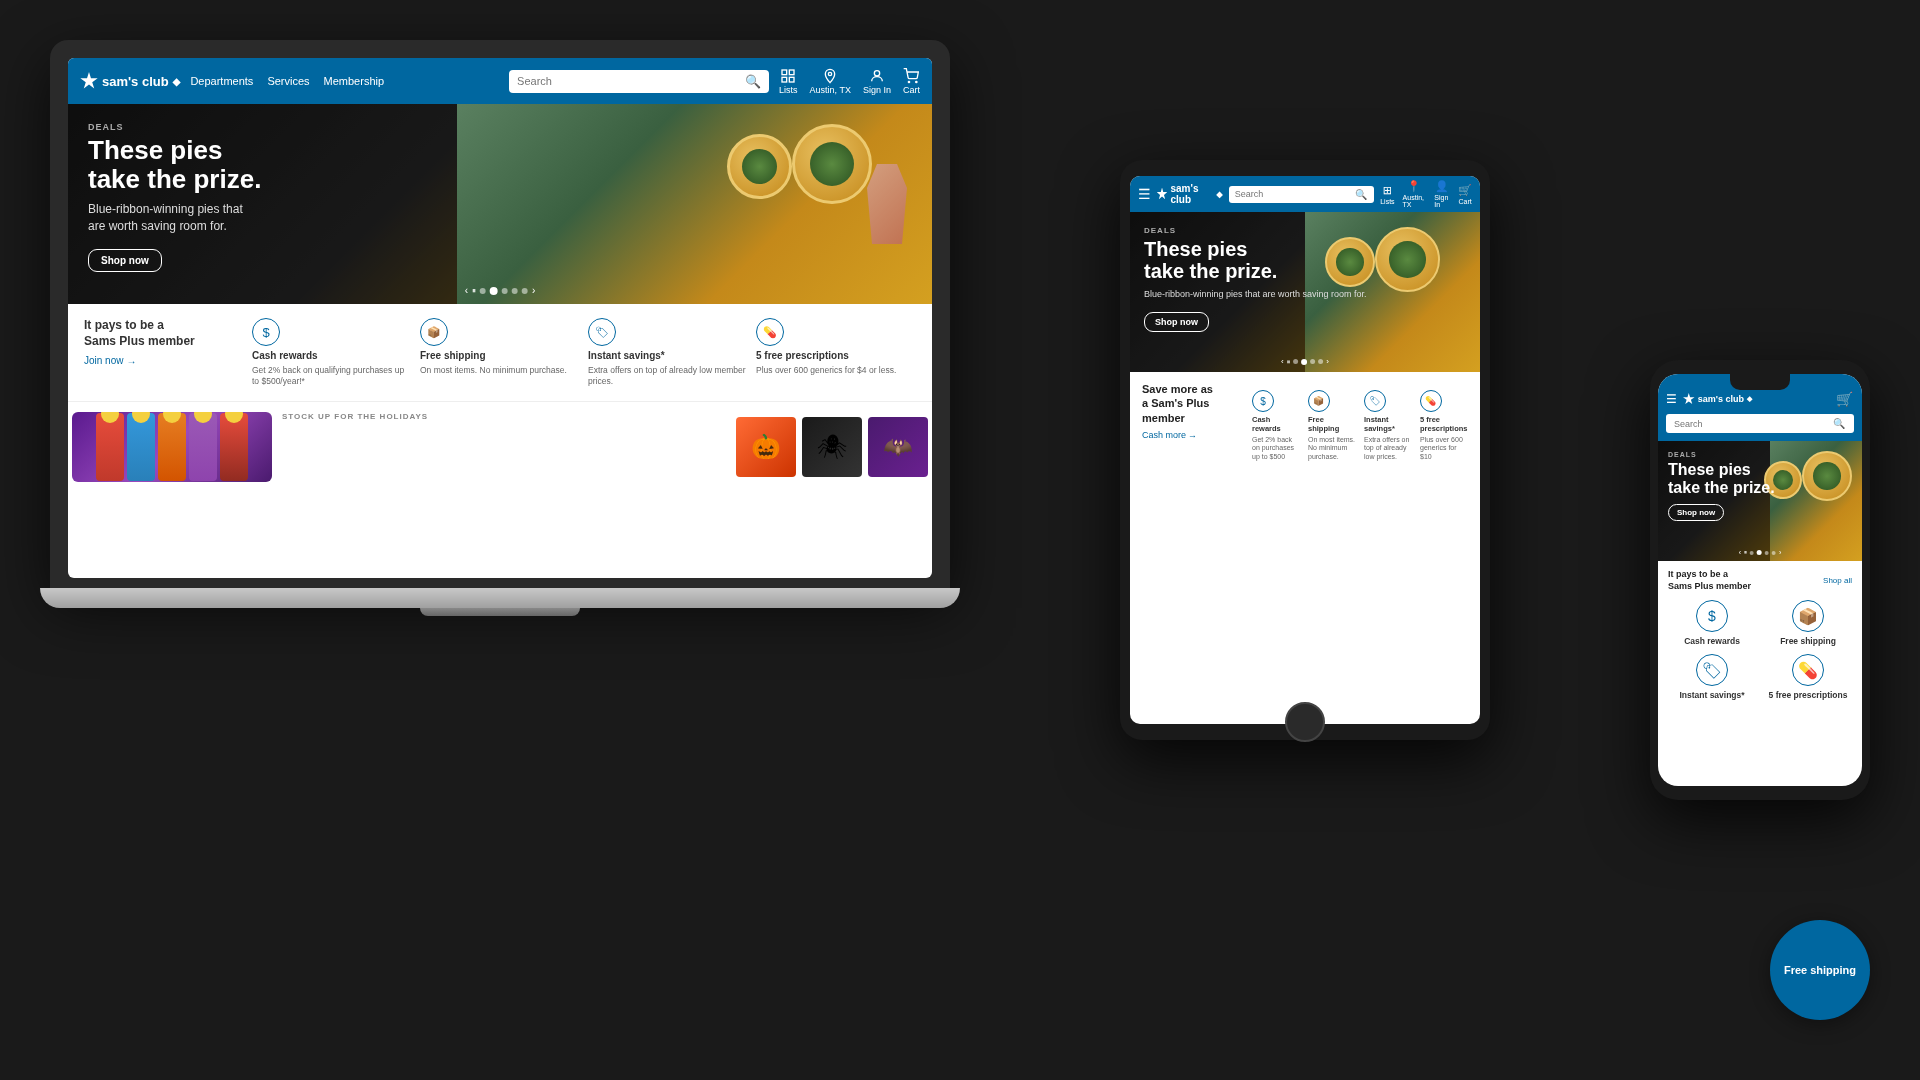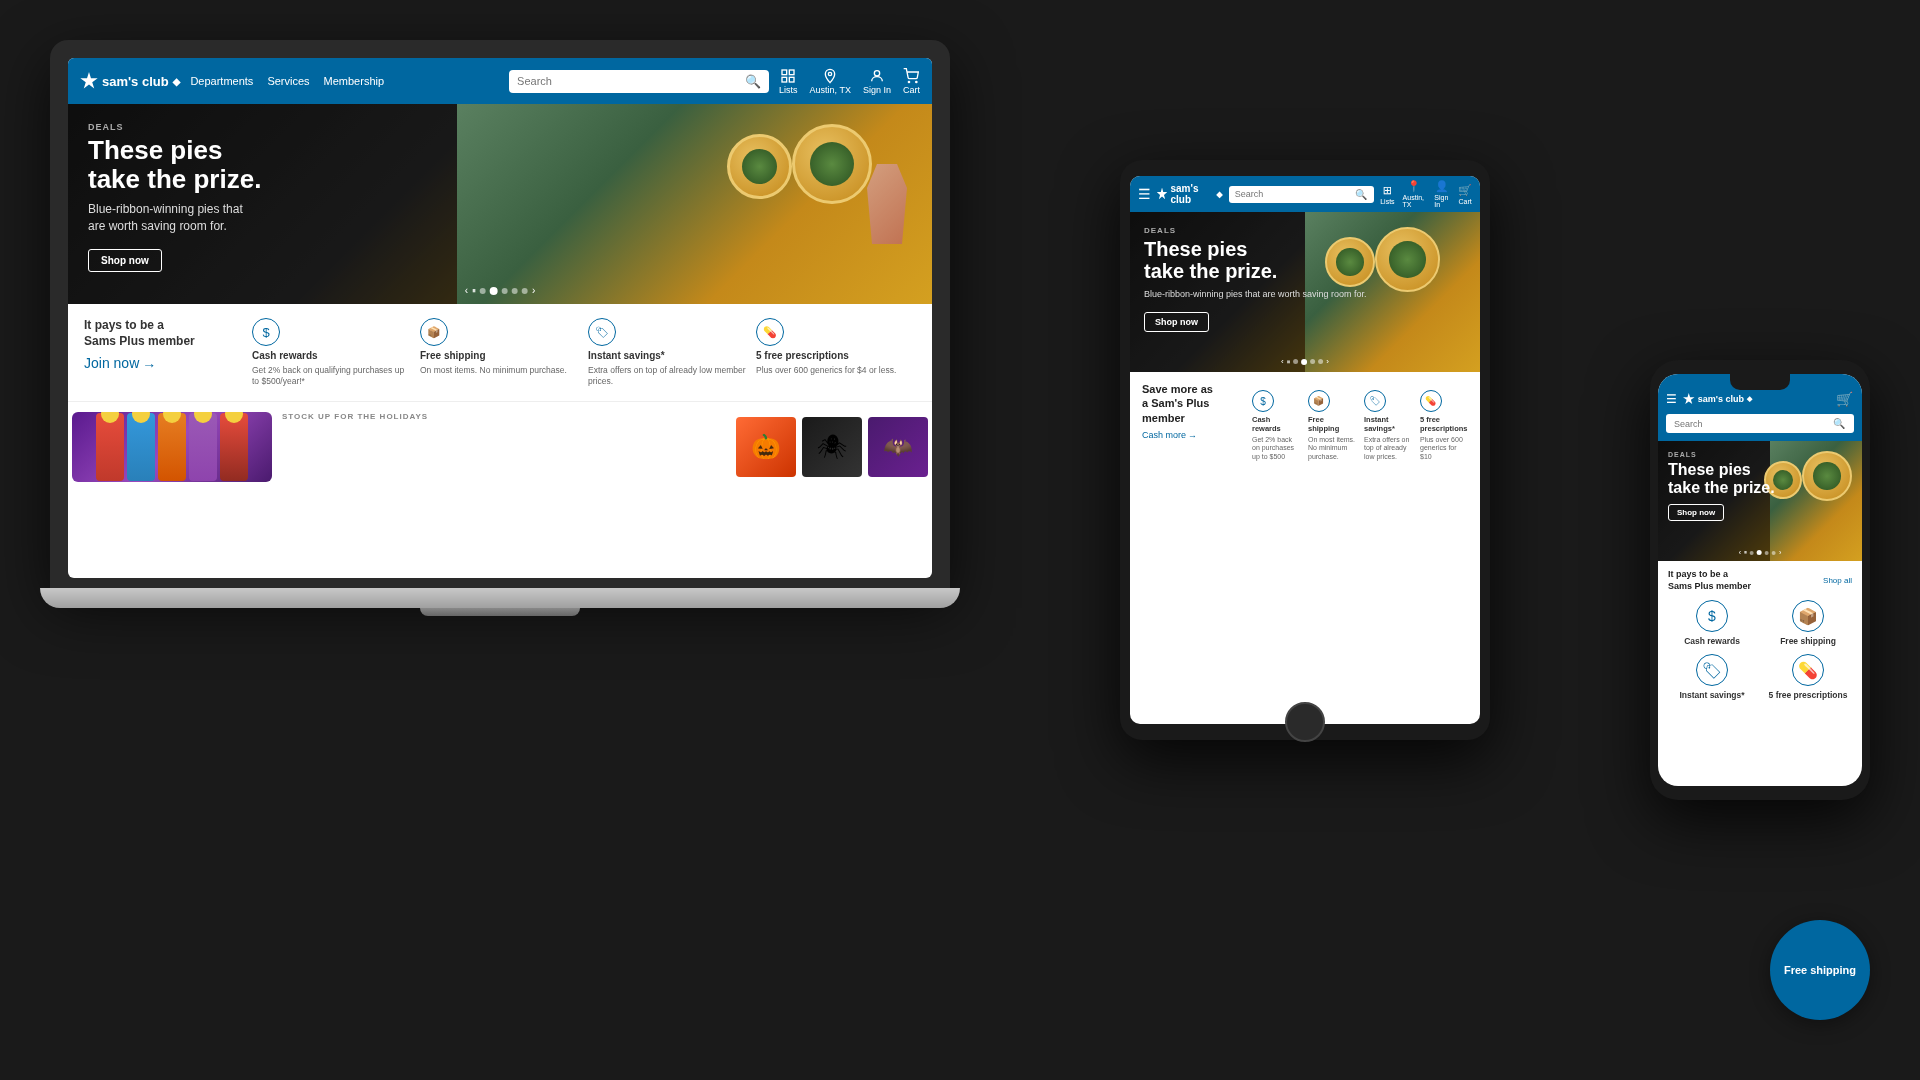--- a/index.html
+++ b/index.html
@@ -213,21 +213,21 @@
       margin-bottom: 14px;
       line-height: 1.4;
     }
     .sc-btn-outline {
       display: inline-block;
       border: 1.5px solid #fff;
       color: #fff;
       background: transparent;
       padding: 5px 12px;
       font-size: 10px;
-      border-radius: 3px;
+      border-radius: 9px;
       cursor: pointer;
       font-weight: 600;
     }
 
     
     .sc-hero-img {
       position: absolute;
       right: 0;
       top: 0;
       bottom: 0;
@@ -280,21 +280,21 @@
     .sc-benefits-intro {
       grid-column: 1;
     }
     .sc-benefits-intro h3 {
       font-size: 12px;
       font-weight: 700;
       color: #333;
       line-height: 1.3;
     }
     .sc-join-link {
-      font-size: 14px;
+      font-size: 10px;
       color: #0067a0;
       cursor: pointer;
       display: flex;
       align-items: center;
       gap: 3px;
       margin-top: 6px;
     }
     .sc-benefit-item {
       display: flex;
       flex-direction: column;

